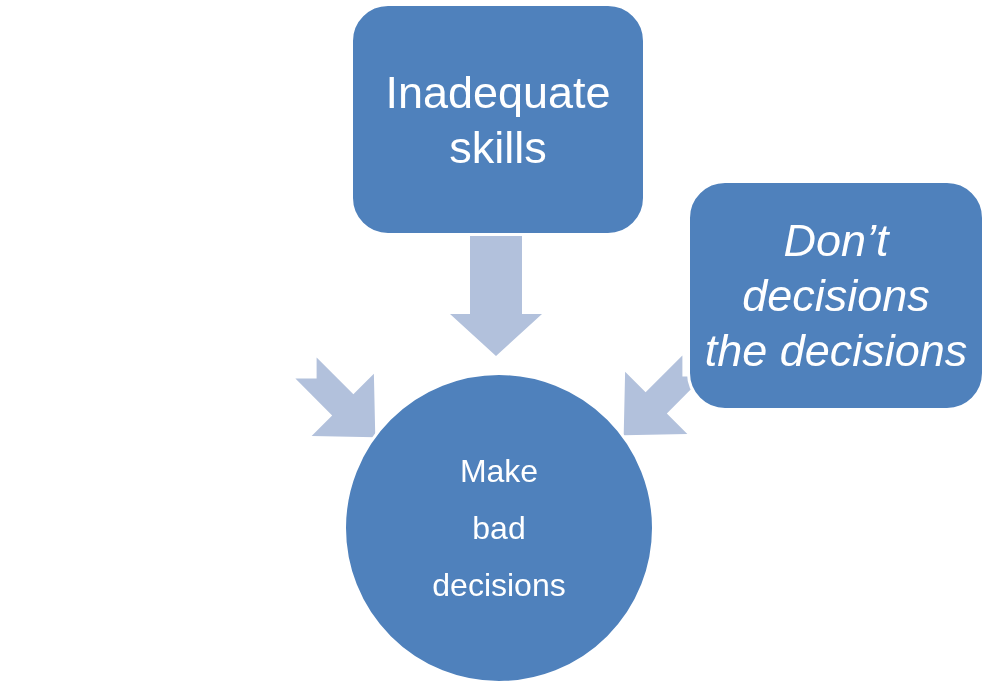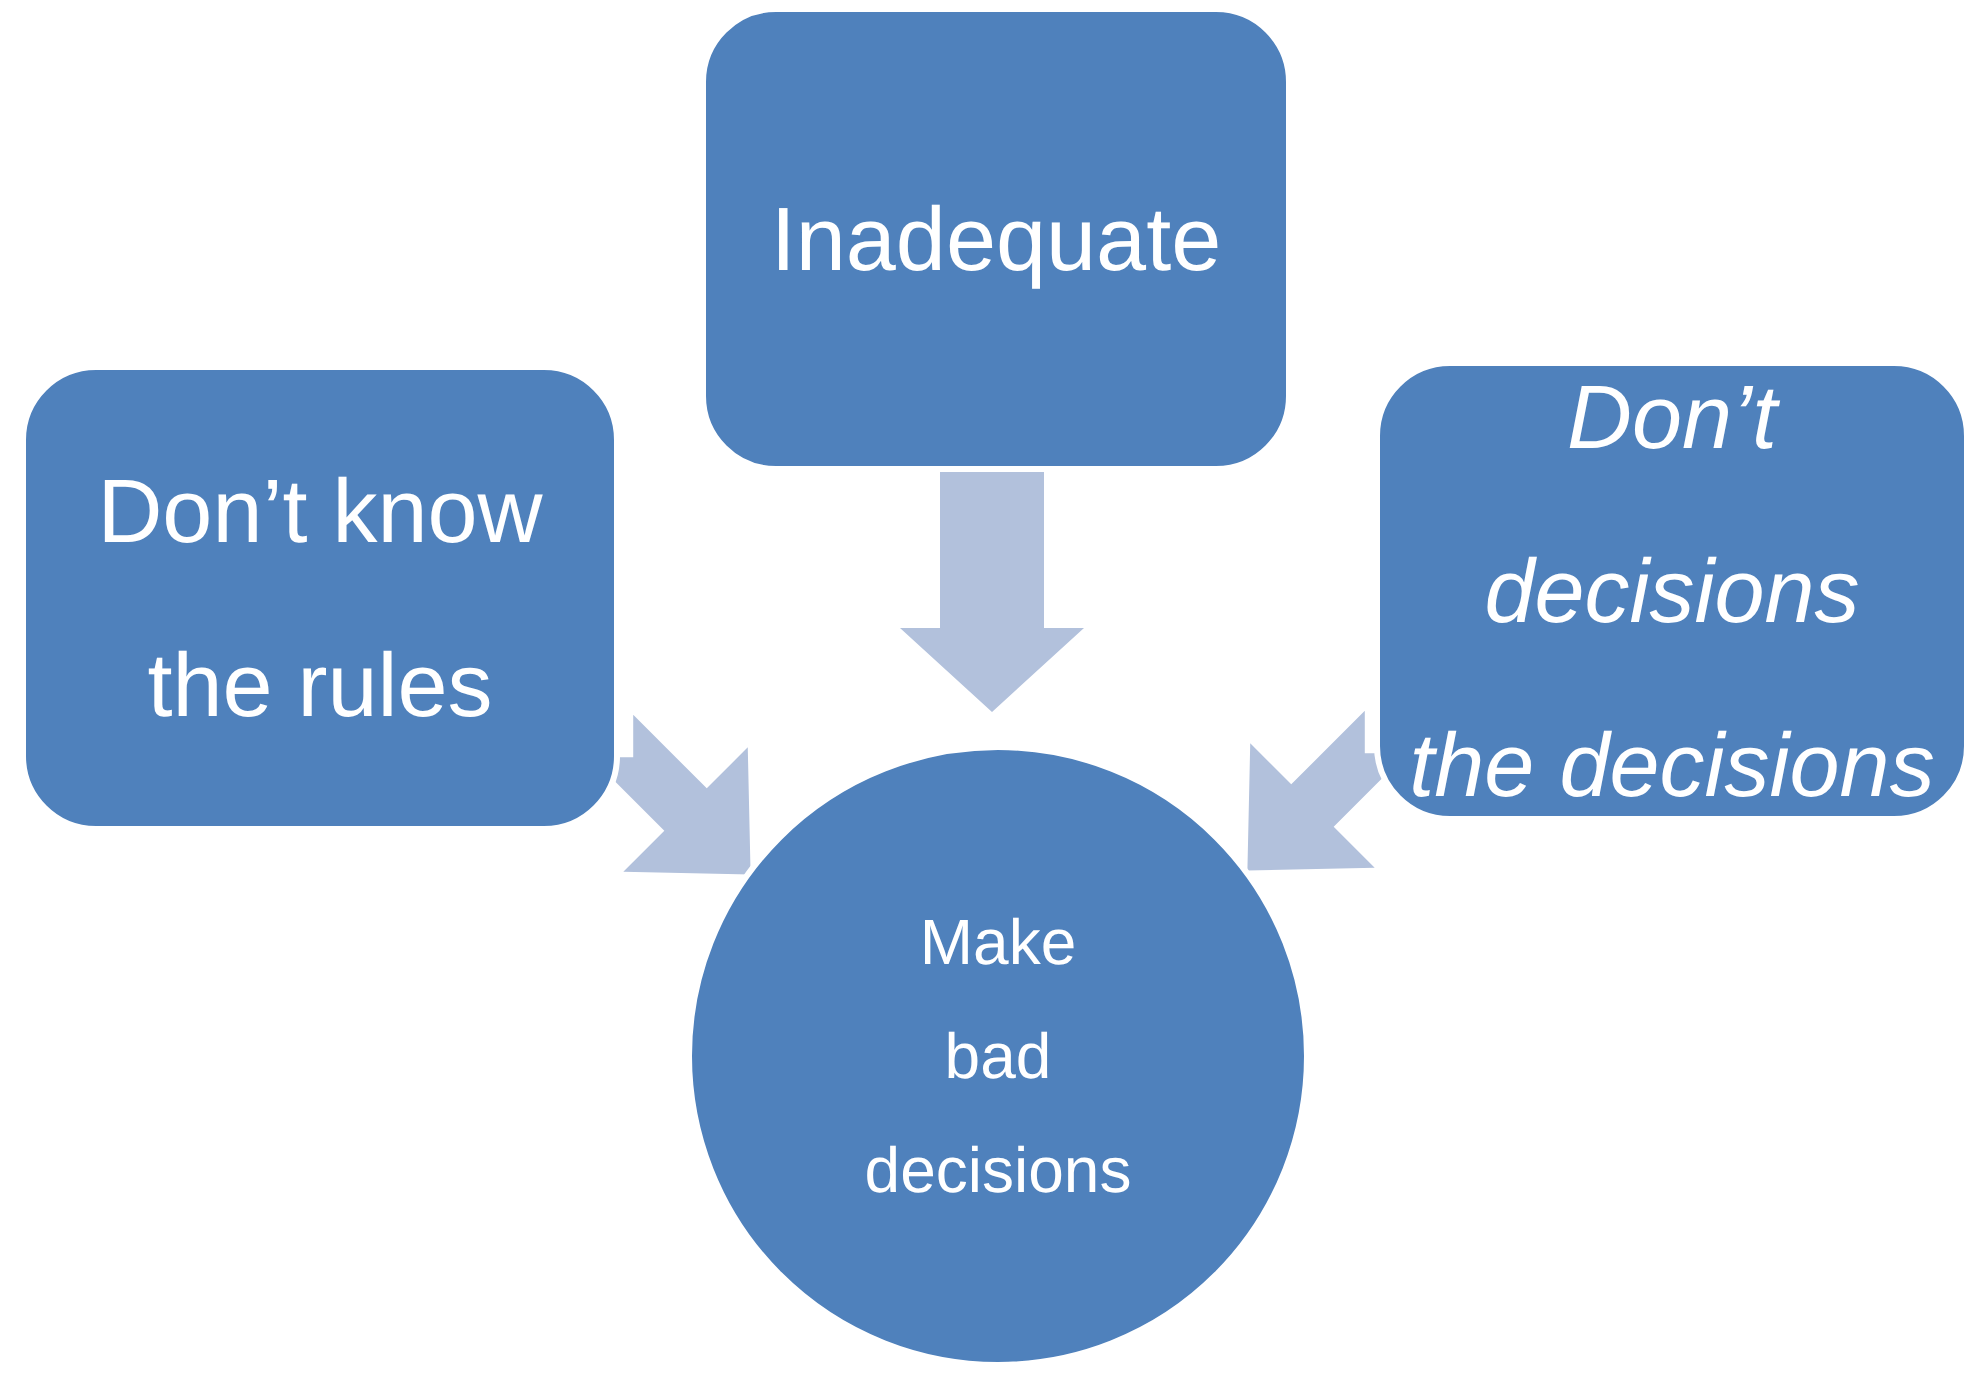--- a/index.html
+++ b/index.html
@@ -34,21 +34,20 @@
     display: flex;
     flex-direction: column;
     align-items: center;
     justify-content: center;
     text-align: center;
   }
   .box {
     border-radius: 38px;
     font-size: 45px;
     line-height: 55px;
-    gap: 32px;
   }
   .box-left  { left: 10px;  top: 182px; width: 300px; height: 234px; }
   .box-mid   { left: 350px; top: 3px;   width: 296px; height: 233px; }
   .box-right { left: 687px; top: 180px; width: 298px; height: 231px; font-style: italic; }
   .circle {
     left: 343px;
     top: 372px;
     width: 312px;
     height: 312px;
     border-radius: 50%;
@@ -64,27 +63,24 @@
 
   <svg class="arrow-layer" viewBox="0 0 993 690" aria-hidden="true">
 
     <polygon points="-15,0 0,15 15,0 15,52 44,52 0,98 -44,52 -15,52" transform="translate(306,368) rotate(-45)" fill="#b2c1dc"></polygon>
 
     <polygon points="-26,0 26,0 26,84 46,84 0,126 -46,84 -26,84" transform="translate(496,230)" fill="#b2c1dc"></polygon>
 
     <polygon points="-15,0 0,15 15,0 15,52 44,52 0,98 -44,52 -15,52" transform="translate(693,366) rotate(45)" fill="#b2c1dc"></polygon>
   </svg>
 
-  <div class="shape box box-left">
-    <div class="line">Don’t know</div>
-    <div class="line">the rules</div>
-  </div>
 
   <div class="shape box box-mid">
     <div class="line">Inadequate</div>
+    <div class="line">skills</div>
   </div>
 
   <div class="shape box box-right">
     <div class="line">Don’t</div>
     <div class="line">decisions</div>
     <div class="line">the decisions</div>
   </div>
 
   <div class="shape circle">
     <div class="line">Make</div>

